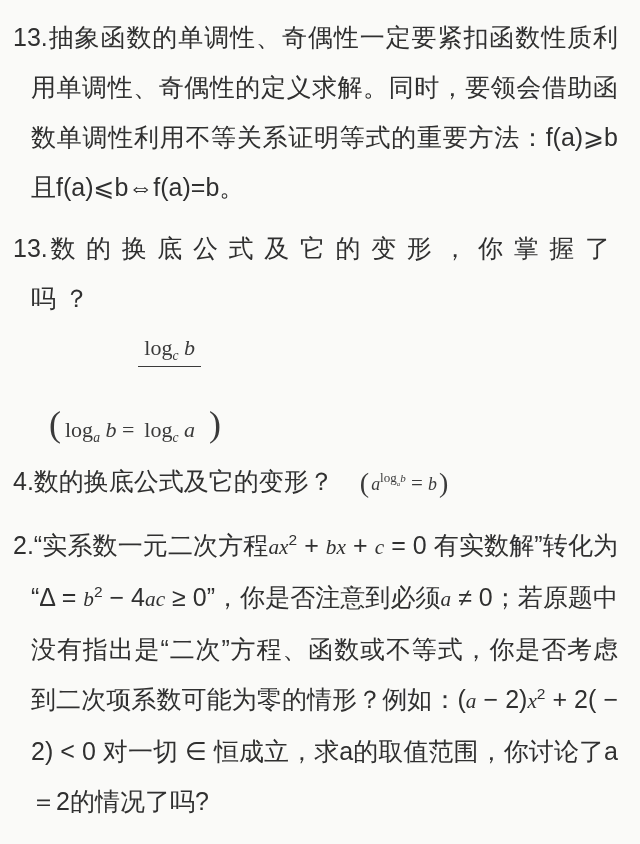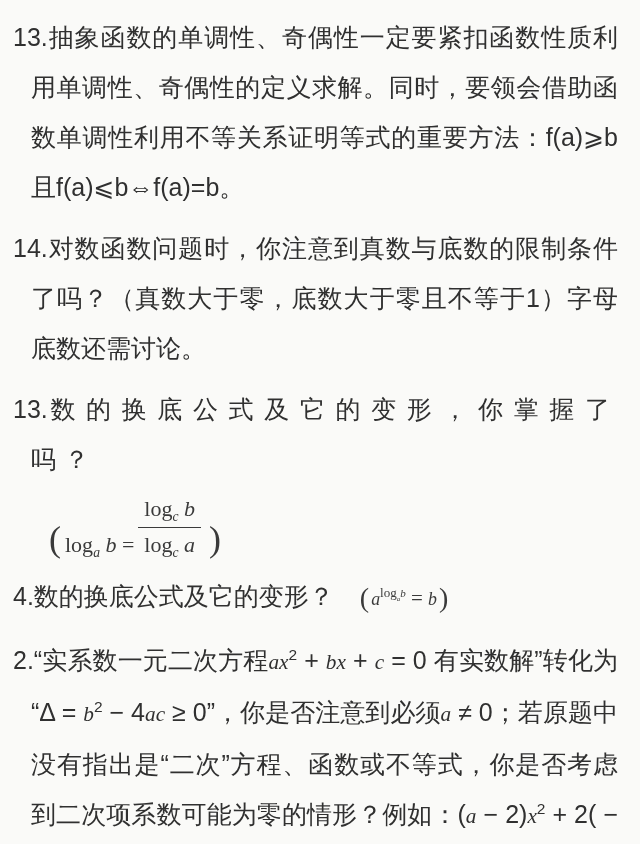--- a/index.html
+++ b/index.html
@@ -70,20 +70,21 @@
   }
   .math > span {
     white-space: nowrap;
   }
   .frac {
     display: inline-flex;
     flex-direction: column;
     text-align: center;
     margin: 0 4px;
     vertical-align: middle;
+    gap: 46px;
   }
   .fnum {
     border-bottom: 1.5px solid #3a3a3a;
     padding: 0 6px 3px;
   }
   .fden {
     padding: 3px 6px 0;
   }
   
   .inline-formula {
@@ -99,21 +100,20 @@
     padding: 0 2px;
   }
 </style>
 </head>
 <body>
 
 <div class="page">
 
   <p class="item"><span class="num">13.</span><span>抽象函数的单调性、奇偶性一定要紧扣函数性质利用单调性、奇偶性的定义求解。同时，要领会借助函数单调性利用不等关系证明等式的重要方法：f(a)⩾b且f(a)⩽b⇔f(a)=b。</span></p>
 
-  <p class="item"><span class="num">14.</span><span>对数函数问题时，你注意到真数与底数的限制条件了吗？（真数大于零，底数大于零且不等于1）字母底数还需讨论。</span></p>
 
   <p class="item"><span class="num">13.</span><span class="spread">数的换底公式及它的变形，你掌握了吗？</span></p>
 
   <div class="formula-row">
     <span class="big-paren">(</span>
     <span class="math">
       <span>log<sub><i>a</i></sub> <i>b</i> =</span>
       <span class="frac">
         <span class="fnum">log<sub><i>c</i></sub> <i>b</i></span>
         <span class="fden">log<sub><i>c</i></sub> <i>a</i></span>

